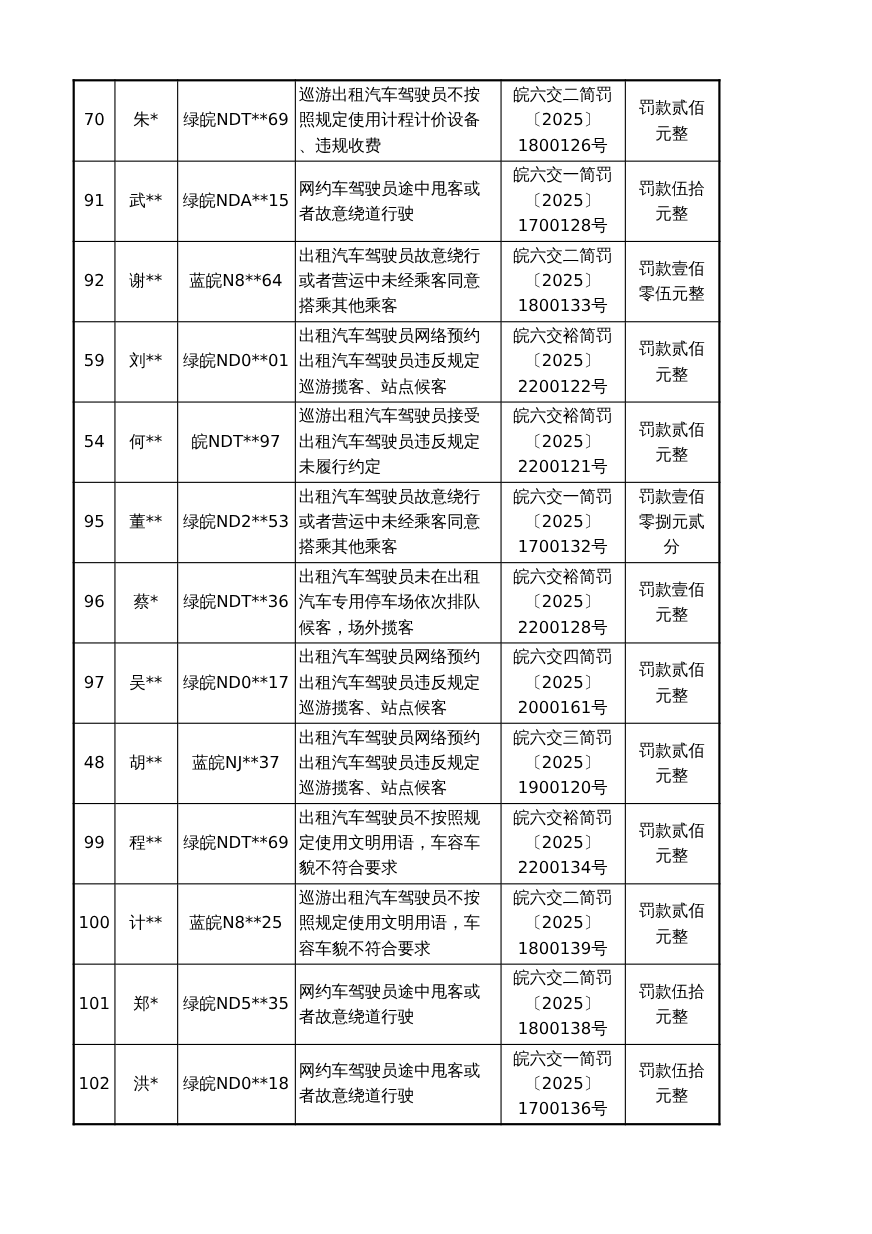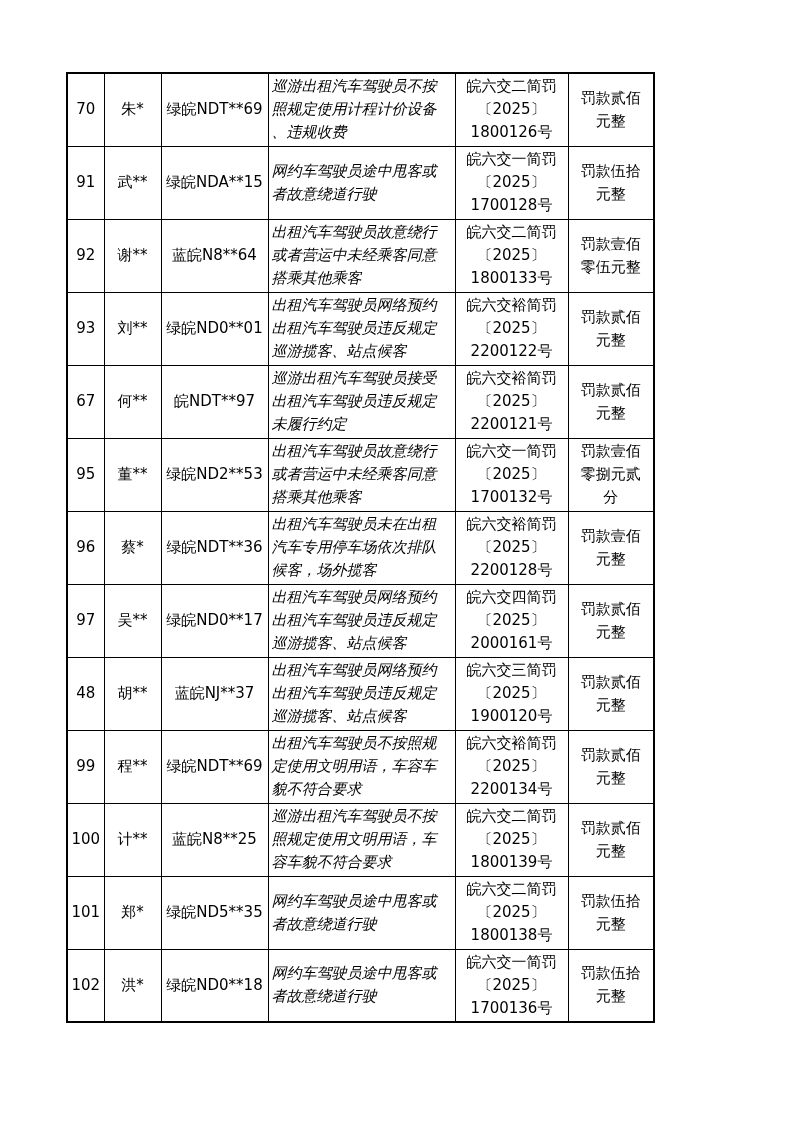--- a/index.html
+++ b/index.html
@@ -43,21 +43,20 @@
     text-align: center;
     vertical-align: middle;
     white-space: pre-line;
     padding: 1px 2px;
     overflow: hidden;
   }
   .penalty-table td.cell-violation {
     text-align: left;
     padding-left: 3px;
     padding-right: 2px;
-    font-style: italic;
   }
 </style>
 </head>
 <body>
 
 <div class="page">
   <table class="penalty-table">
     <colgroup>
       <col class="c-seq">
       <col class="c-name">
@@ -99,34 +98,34 @@
     <td class="cell-violation">出租汽车驾驶员故意绕行
 或者营运中未经乘客同意
 搭乘其他乘客</td>
     <td class="cell-doc">皖六交二简罚
 〔2025〕
 1800133号</td>
     <td class="cell-penalty">罚款壹佰
 零伍元整</td>
   </tr>
         <tr>
-    <td class="cell-seq">93</td>
+    <td class="cell-seq">59</td>
     <td class="cell-name">刘**</td>
     <td class="cell-plate">绿皖ND0**01</td>
     <td class="cell-violation">出租汽车驾驶员网络预约
 出租汽车驾驶员违反规定
 巡游揽客、站点候客</td>
     <td class="cell-doc">皖六交裕简罚
 〔2025〕
 2200122号</td>
     <td class="cell-penalty">罚款贰佰
 元整</td>
   </tr>
         <tr>
-    <td class="cell-seq">67</td>
+    <td class="cell-seq">54</td>
     <td class="cell-name">何**</td>
     <td class="cell-plate">皖NDT**97</td>
     <td class="cell-violation">巡游出租汽车驾驶员接受
 出租汽车驾驶员违反规定
 未履行约定</td>
     <td class="cell-doc">皖六交裕简罚
 〔2025〕
 2200121号</td>
     <td class="cell-penalty">罚款贰佰
 元整</td>

